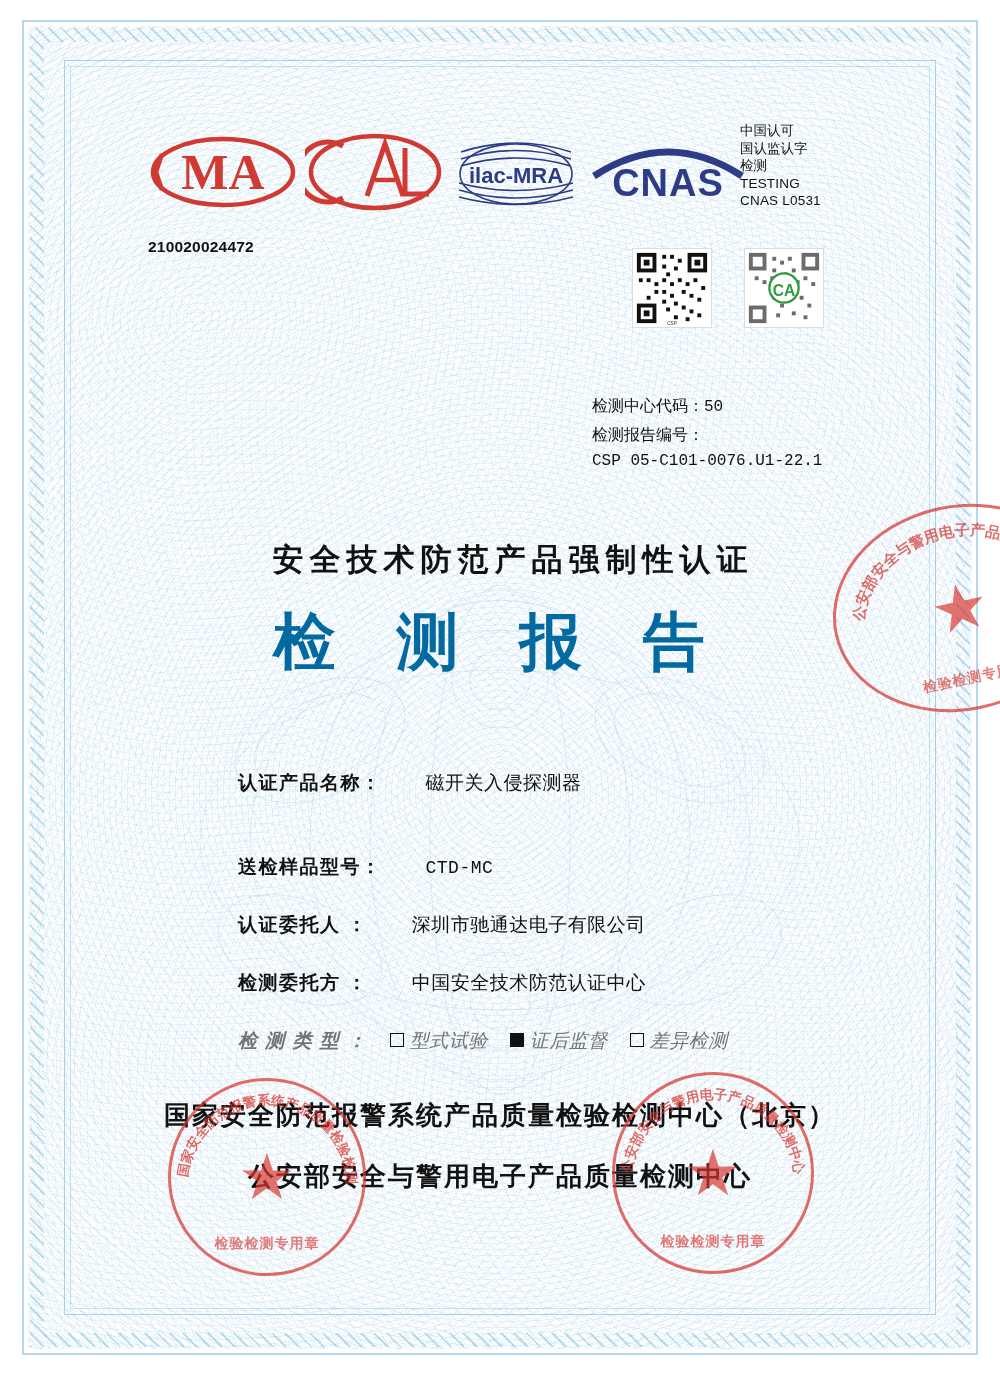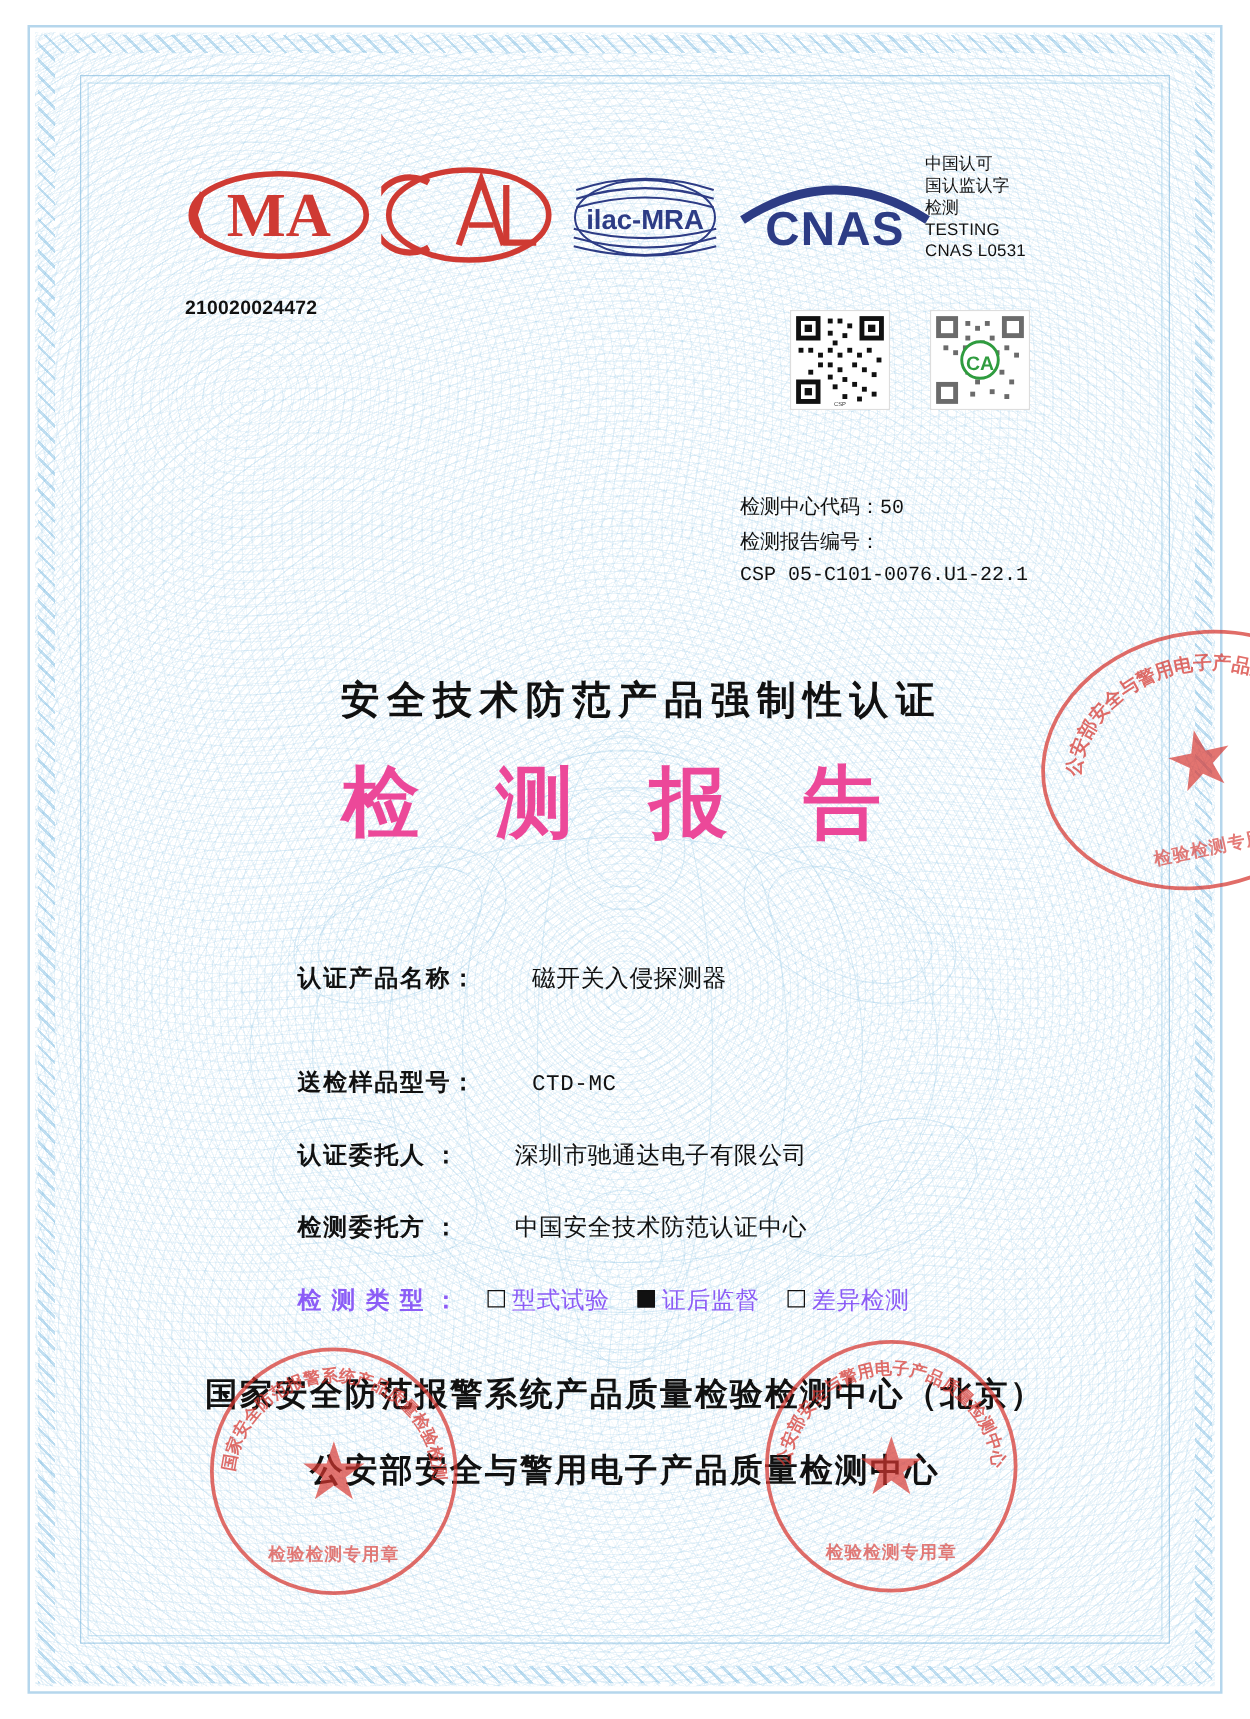--- a/index.html
+++ b/index.html
@@ -82,31 +82,31 @@
   }
   .meta .cn{font-family:"Liberation Sans",sans-serif;}
 
   .title-sub{
     position:absolute;left:0;top:495px;width:1000px;text-align:center;
     font-size:31px;font-weight:bold;letter-spacing:6px;color:#111;
     padding-left:26px;box-sizing:border-box;margin-top:44px;
   }
   .title-main{
     position:absolute;left:0;top:600px;width:1000px;text-align:center;
-    font-size:62px;font-weight:bold;letter-spacing:22px;color:#ec4899;
+    font-size:62px;font-weight:bold;letter-spacing:22px;color:#0369a1;
     box-sizing:border-box;
   }
 
   .fields{position:absolute;left:238px;top:770px;width:640px;}
   .field{display:flex;align-items:baseline;margin-bottom:32px;font-size:19px;color:#111;gap:38px;}
   .f-label{font-weight:bold;letter-spacing:1.5px;white-space:nowrap;}
   .f-value{margin-left:6px;letter-spacing:.5px;}
   .f-value.mono{font-family:"Liberation Mono","DejaVu Sans Mono",monospace;font-size:18px;margin-top:30px;}
 
-  .types{display:flex;align-items:center;font-size:19px;color:#8b5cf6;margin-top:4px;}
+  .types{display:flex;align-items:center;font-size:19px;color:#737373;margin-top:4px;font-style:italic;}
   .type-opt{margin-left:22px;white-space:nowrap;letter-spacing:.5px;}
   .box{display:inline-block;width:12px;height:12px;border:1.6px solid #111;margin-right:6px;vertical-align:baseline;}
   .box.filled{background:#111;}
 
   .footer{position:absolute;left:0;top:1098px;width:1000px;text-align:center;}
   .footer .line1{font-size:26px;font-weight:bold;letter-spacing:2px;color:#111;}
   .footer .line2{font-size:26px;font-weight:bold;letter-spacing:2px;color:#111;margin-top:26px;}
 
   
   .stamp{position:absolute;border-radius:50%;border:3px solid #d6352f;opacity:.72;}

